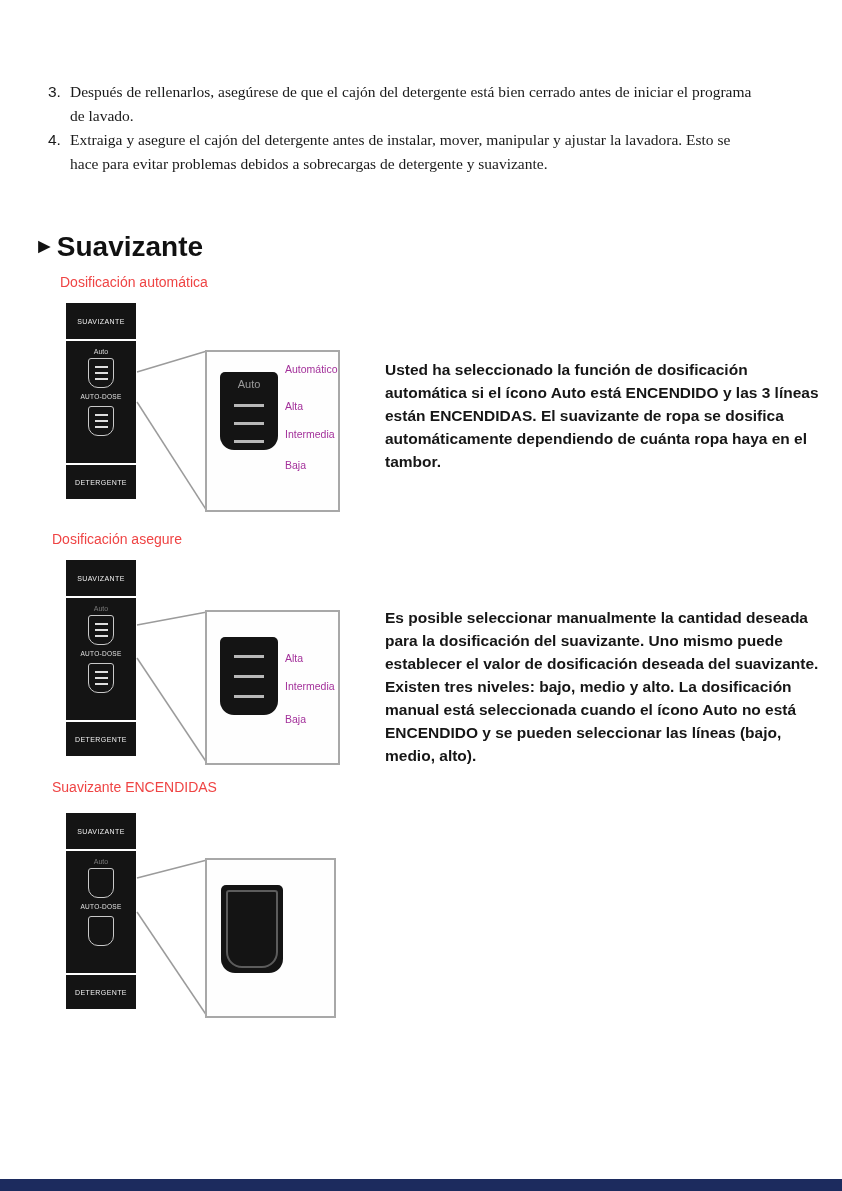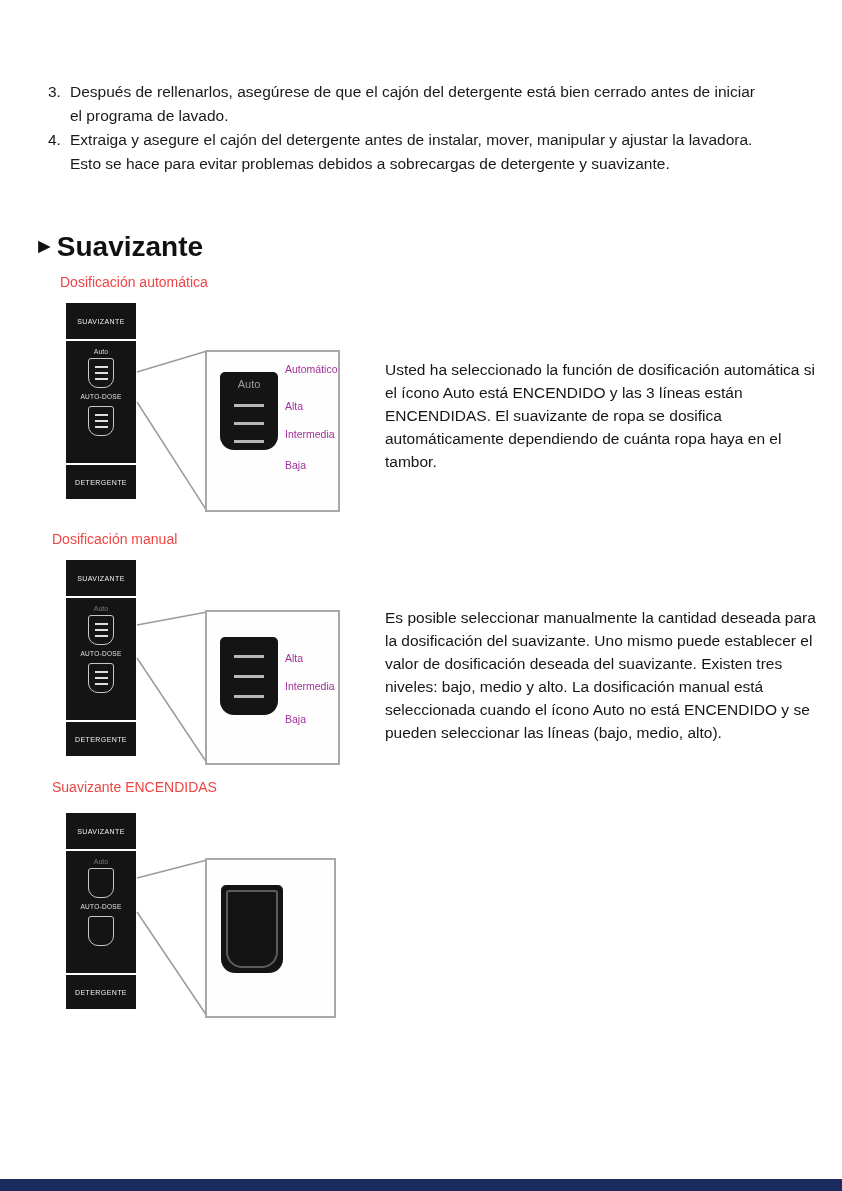--- a/index.html
+++ b/index.html
@@ -12,21 +12,21 @@
     background: #ffffff;
     font-family: "Liberation Sans", sans-serif;
     color: #1a1a1a;
     overflow: hidden;
   }
 
   
   .list-block { position: absolute; left: 48px; top: 80px; width: 712px; font-size: 15.5px; line-height: 24px; }
   .list-item { display: flex; }
   .list-num { width: 22px; flex: 0 0 22px; }
-  .list-text { flex: 1; }
+  .list-text { flex: 1; font-family: Liberation Serif, serif; }
 
   
   .heading { position: absolute; left: 34px; top: 231px; font-size: 28px; font-weight: 700; color: #111; }
   .heading .arrow { font-size: 21px; margin-right: 2px; position: relative; top: -3px; }
 
   .subtitle { position: absolute; font-size: 14px; color: #ef4444; }
 
   
   .panel { position: absolute; width: 70px; }
   .panel-top, .panel-bottom {
@@ -54,21 +54,21 @@
 
   
   .callout { position: absolute; background: #fefefe; border: 2px solid #a8a8a8; }
   .tile { position: absolute; background: #141414; border-radius: 5px 5px 14px 14px; }
   .tile-auto { color: #9b9b9b; font-size: 11px; text-align: center; padding-top: 6px; }
   .tline { position: absolute; left: 14px; width: 30px; height: 3px; background: #b8b8b8; }
   .cup-outline { position: absolute; left: 5px; right: 5px; top: 5px; bottom: 5px; border: 2px solid #5c5c5c; border-radius: 3px 3px 16px 16px; }
   .clabel { position: absolute; left: 78px; font-size: 10.5px; color: #a3309a; white-space: nowrap; }
 
   
-  .desc { position: absolute; font-size: 15.5px; line-height: 23px; color: #161616; }
+  .desc { position: absolute; font-size: 15.5px; line-height: 23px; color: #161616; font-weight: bold; }
 
   
   .footer-bar { position: absolute; left: 0; right: 0; top: 1179px; height: 12px; background: #1c2b5e; }
 </style>
 </head>
 <body>
 
 <div class="page">
 
   <div class="list-block">
@@ -118,21 +118,21 @@
       <span class="tline" style="top:68px"></span>
     </div>
     <div class="clabel" style="top:11px">Automático</div>
     <div class="clabel" style="top:48px">Alta</div>
     <div class="clabel" style="top:76px">Intermedia</div>
     <div class="clabel" style="top:107px">Baja</div>
   </div>
 
   <div class="desc" style="left:385px; top:358px; width:438px">Usted ha seleccionado la función de dosificación automática si el ícono Auto está ENCENDIDO y las 3 líneas están ENCENDIDAS. El suavizante de ropa se dosifica automáticamente dependiendo de cuánta ropa haya en el tambor.</div>
 
-  <div class="subtitle" style="left:52px; top:531px">Dosificación manual</div>
+  <div class="subtitle" style="left:52px; top:531px">Dosificación asegure</div>
 
   <div class="panel" style="left:66px; top:560px">
     <div class="panel-top">SUAVIZANTE</div>
     <div class="panel-main">
       <div class="auto-txt auto-dim">Auto</div>
       <div class="dicon">
         <span class="dline"></span>
         <span class="dline"></span>
         <span class="dline"></span>
       </div>

